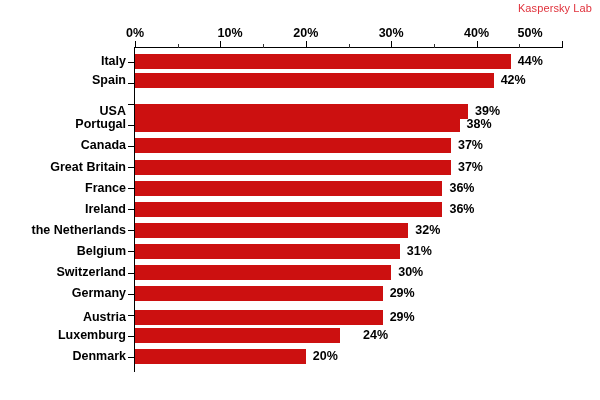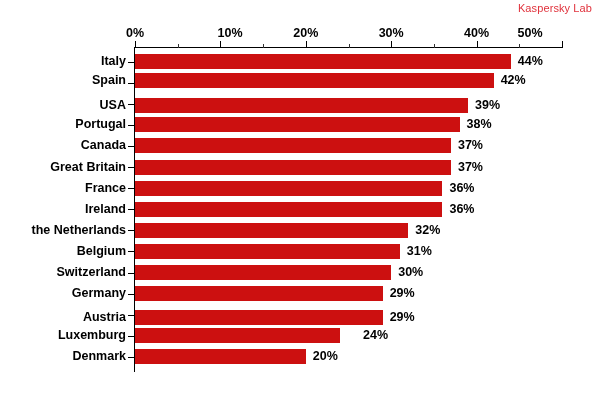--- a/index.html
+++ b/index.html
@@ -159,21 +159,21 @@
         <div class="row" style="top: 54px;">
           <div class="cat-label">Italy</div>
           <div class="bar" style="width: 375.76px; background: rgb(204, 16, 16); height: 15px;"></div>
           <div class="val-label" style="left: 517.76px;">44%</div>
         </div>
         <div class="row" style="top: 73px; border-radius: 7px;">
           <div class="cat-label">Spain</div>
           <div class="bar" style="width: 358.68px; background: rgb(204, 16, 16); height: 15px;"></div>
           <div class="val-label" style="left: 500.68px; text-align: right;">42%</div>
         </div>
-        <div class="row" style="top: 98px;">
+        <div class="row" style="top: 104px;">
           <div class="cat-label">USA</div>
           <div class="bar" style="width: 333.06px; background: rgb(204, 16, 16); height: 15px;"></div>
           <div class="val-label" style="left: 475.06px;">39%</div>
         </div>
         <div class="row" style="top: 117.3px;">
           <div class="cat-label">Portugal</div>
           <div class="bar" style="width: 324.52px; background: rgb(204, 16, 16); height: 15px;"></div>
           <div class="val-label" style="left: 466.52px;">38%</div>
         </div>
         <div class="row" style="top: 138.4px;">

